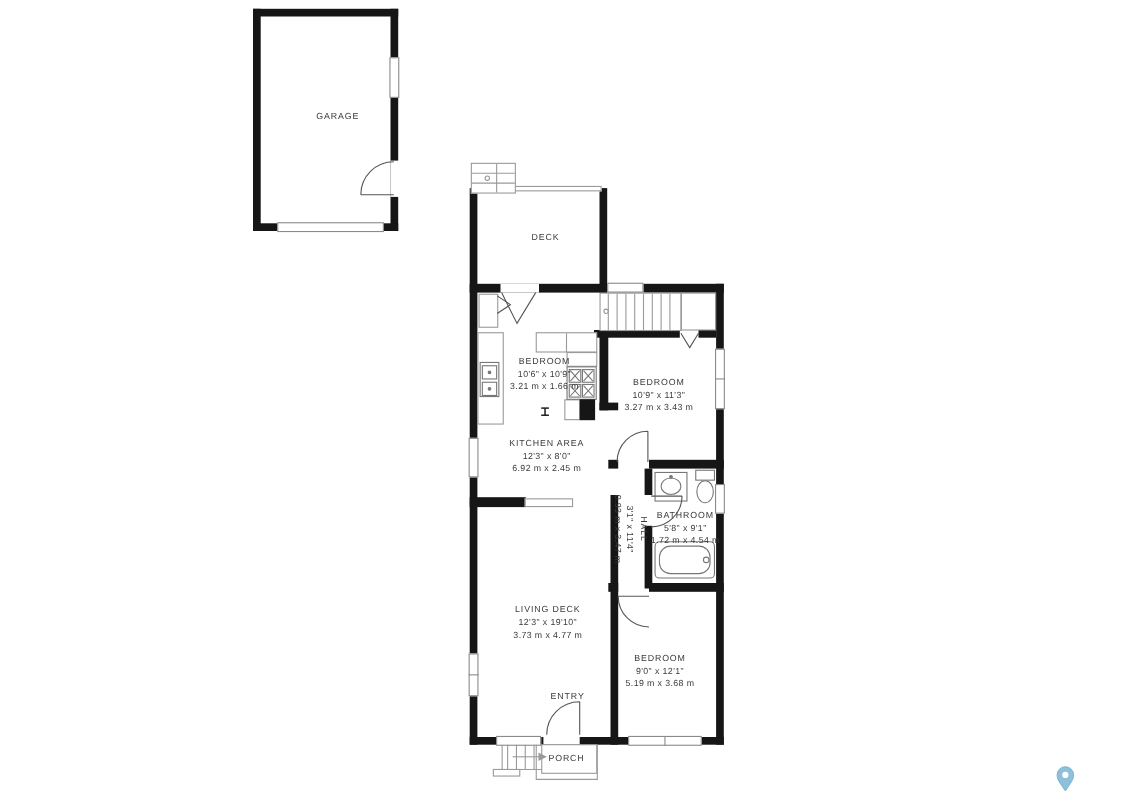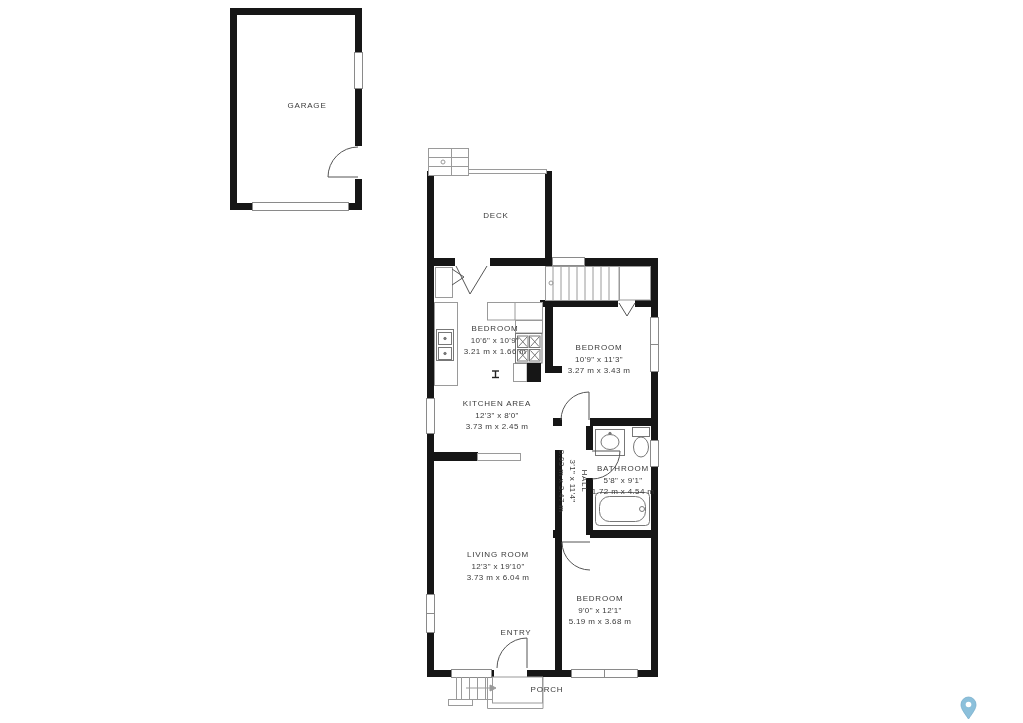--- a/index.html
+++ b/index.html
@@ -186,42 +186,42 @@
     <div>3.21 m x 1.66 m</div>
   </div>
   <div class="label" style="left:599px;top:359px">
     <div class="nm">BEDROOM</div>
     <div>10'9" x 11'3"</div>
     <div>3.27 m x 3.43 m</div>
   </div>
   <div class="label" style="left:497px;top:415px">
     <div class="nm">KITCHEN AREA</div>
     <div>12'3" x 8'0"</div>
-    <div>3.73 m x 2.45 m</div>
+    <div>6.92 m x 2.45 m</div>
   </div>
   <div class="label rot" style="left:573px;top:481px">
     <div class="nm">HALL</div>
     <div>3'1" x 11'4"</div>
     <div>0.93 m x 3.47 m</div>
   </div>
   <div class="label" style="left:623px;top:480px">
     <div class="nm">BATHROOM</div>
     <div>5'8" x 9'1"</div>
     <div>1.72 m x 4.54 m</div>
   </div>
   <div class="label" style="left:498px;top:566px">
-    <div class="nm">LIVING ROOM</div>
+    <div class="nm">LIVING DECK</div>
     <div>12'3" x 19'10"</div>
-    <div>3.73 m x 6.04 m</div>
+    <div>3.73 m x 4.77 m</div>
   </div>
   <div class="label" style="left:600px;top:610px">
     <div class="nm">BEDROOM</div>
     <div>9'0" x 12'1"</div>
     <div>5.19 m x 3.68 m</div>
   </div>
   <div class="label" style="left:516px;top:633px">
     <div class="nm">ENTRY</div>
   </div>
-  <div class="label" style="left:547px;top:690px">
+  <div class="label" style="left:515px;top:690px">
     <div class="nm">PORCH</div>
   </div>
 
 </div>
 
 </body></html>

